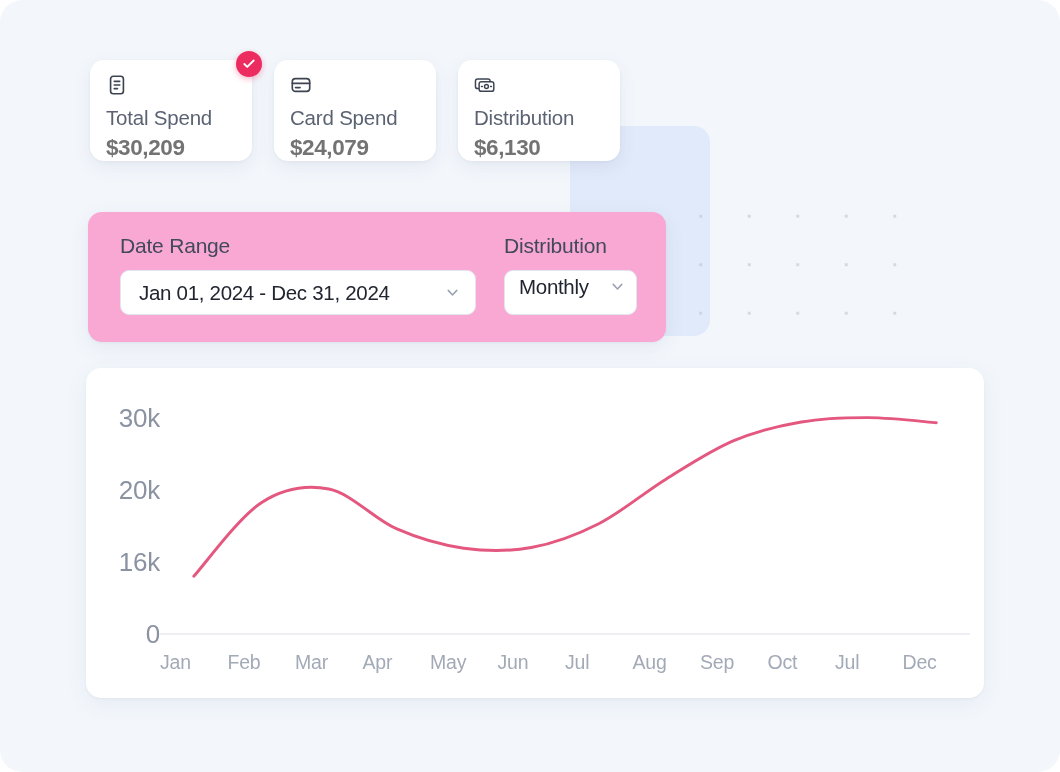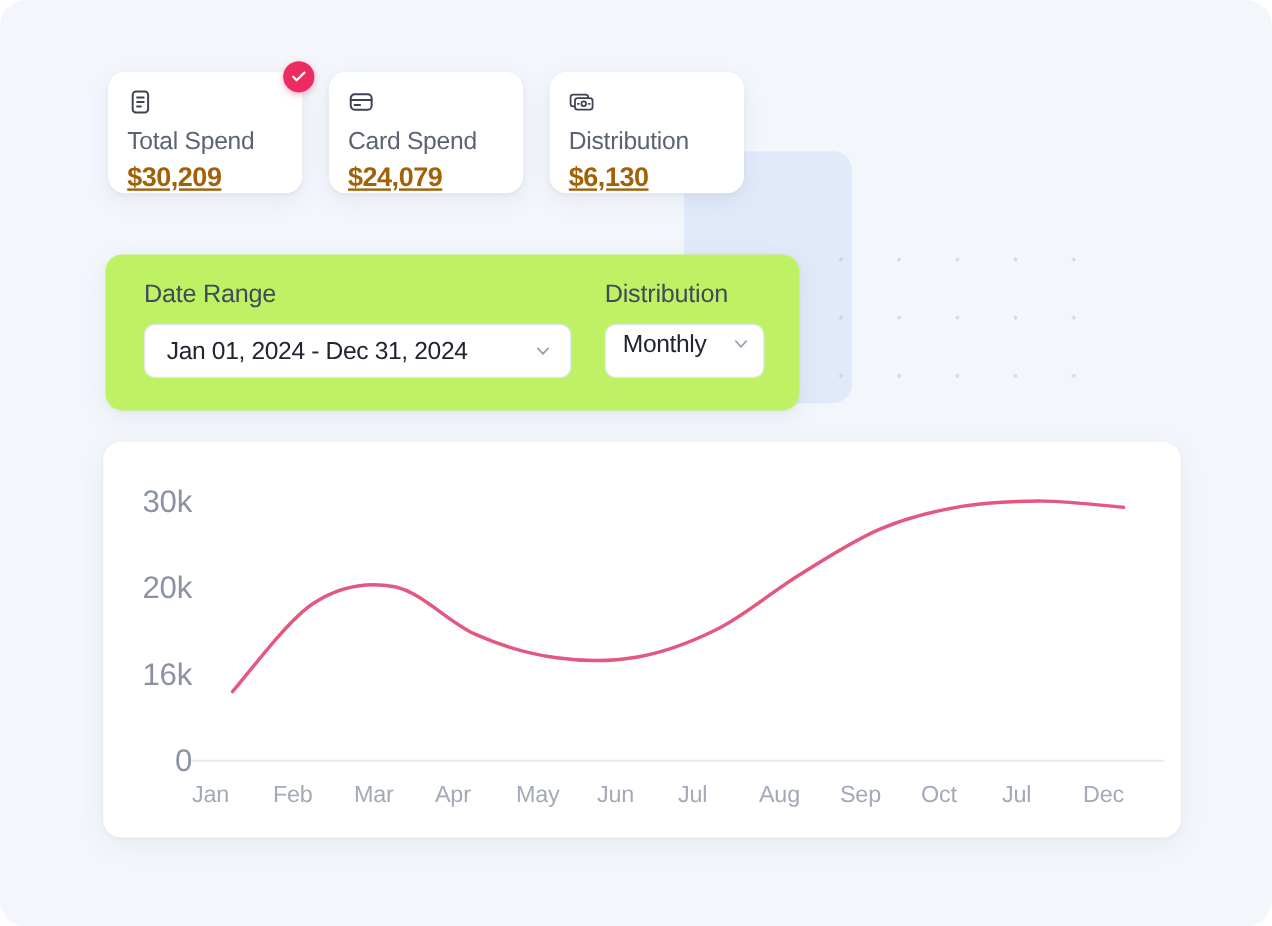--- a/index.html
+++ b/index.html
@@ -80,24 +80,23 @@
     margin-top: 10px;
     font-size: 20.5px;
     color: #5b6373;
     letter-spacing: -0.2px;
     white-space: nowrap;
   }
   .stat-card .stat-value {
     margin-top: 5px;
     font-size: 22.5px;
     font-weight: 700;
-    color: #a16207;
+    color: #737373;
     letter-spacing: -0.4px;
     white-space: nowrap;
-    text-decoration: underline;
   }
   .check-badge {
     position: absolute;
     right: -10px;
     top: -9px;
     width: 26px;
     height: 26px;
     border-radius: 50%;
     background: #ec2c60;
     display: flex;
@@ -107,21 +106,21 @@
   }
   .check-badge svg { width: 14px; height: 14px; color: #fff; }
 
   
   .filter-panel {
     position: absolute;
     left: 88px;
     top: 212px;
     width: 578px;
     height: 130px;
-    background: #bef264;
+    background: #f9a8d4;
     border-radius: 14px;
     box-shadow: 0 6px 20px rgba(60, 80, 120, .08),
                 0 1px 3px rgba(60, 80, 120, .05);
     display: flex;
     padding: 22px 32px;
     box-sizing: border-box;
     gap: 28px;
   }
   .field-group { display: flex; flex-direction: column; }
   .field-label {

